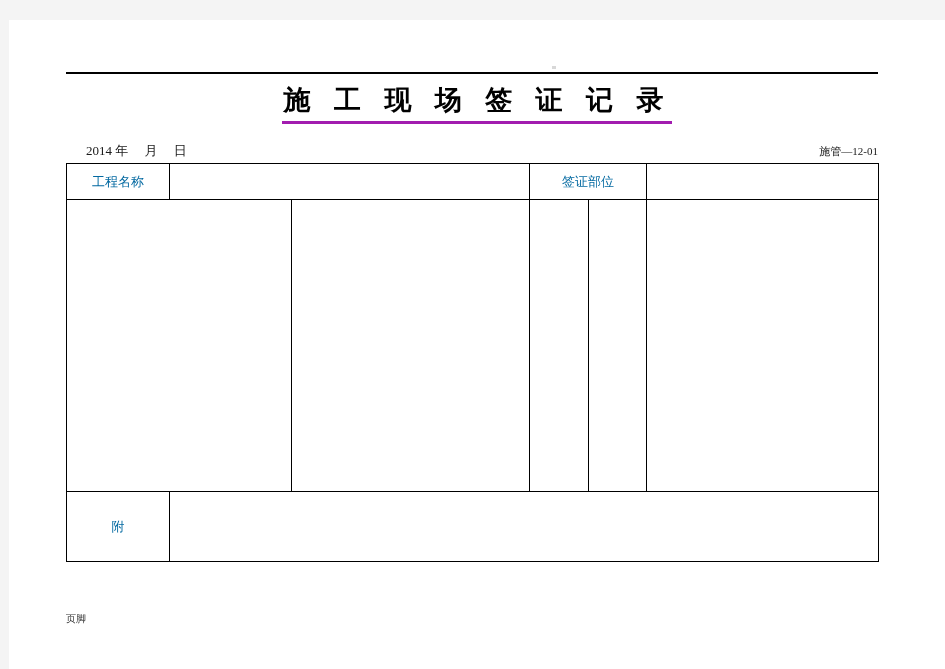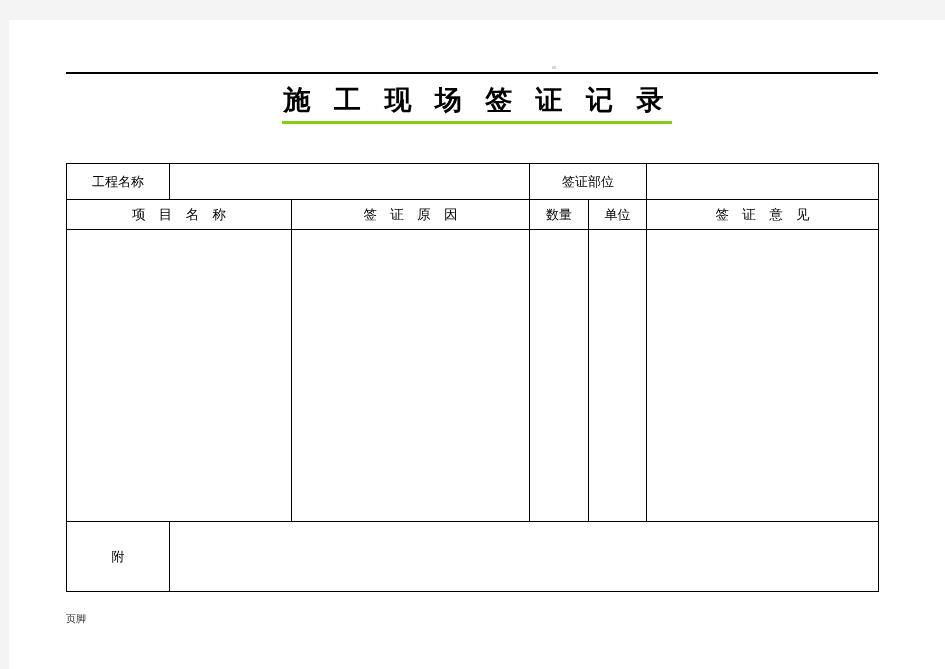--- a/index.html
+++ b/index.html
@@ -48,21 +48,21 @@
     width: 936px;
     text-align: center;
   }
   .title-text {
     display: inline-block;
     font-family: "DejaVu Serif", "Liberation Serif", serif;
     font-size: 27px;
     font-weight: bold;
     letter-spacing: 7px;
     padding: 0 2px 3px 2px;
-    border-bottom: 3px solid #84cc16;
+    border-bottom: 3px solid #a21caf;
     color: #000000;
     white-space: nowrap;
   }
 
   
   .meta-row {
     position: absolute;
     left: 57px;
     top: 122px;
     width: 812px;
@@ -96,21 +96,21 @@
     border-collapse: collapse;
     width: 812px;
     table-layout: fixed;
   }
   table.form td {
     border: 1px solid #000000;
     padding: 0;
     vertical-align: middle;
     text-align: center;
     font-size: 13px;
-    color: #000000;
+    color: #0369a1;
   }
   .cell-label {
     font-size: 13px;
     white-space: pre;
   }
   .cell-spaced {
     font-size: 13.5px;
     letter-spacing: 5px;
     white-space: pre;
     padding-left: 5px;
@@ -143,20 +143,24 @@
 
 <div class="page">
 
   <div class="header-rule"></div>
   <div class="header-mark"></div>
 
   <div class="title">
     <span class="title-text">施 工 现 场 签 证 记 录</span>
   </div>
 
+  <div class="meta-row">
+    <span class="meta-date">2014 年     月     日</span>
+    <span class="meta-code">施管—12-01</span>
+  </div>
 
   <div class="table-wrap">
     <table class="form">
       <colgroup>
         <col style="width:103px">
         <col style="width:122px">
         <col style="width:238px">
         <col style="width:59px">
         <col style="width:58px">
         <col style="width:232px">
@@ -171,37 +175,20 @@
           <span class="cell-label"></span>
         </td>
         <td colspan="2">
           <span class="cell-label">签证部位</span>
         </td>
         <td class="blank-cell">
           <span class="cell-label"></span>
         </td>
       </tr>
 
-      <tr class="r-head2">
-        <td colspan="2">
-          <span class="cell-spaced">项 目 名 称</span>
-        </td>
-        <td>
-          <span class="cell-spaced">签 证 原 因</span>
-        </td>
-        <td>
-          <span class="cell-label">数量</span>
-        </td>
-        <td>
-          <span class="cell-label">单位</span>
-        </td>
-        <td>
-          <span class="cell-spaced">签 证 意 见</span>
-        </td>
-      </tr>
 
       <tr class="r-body">
         <td colspan="2" class="body-cell">
           <span class="cell-label"></span>
         </td>
         <td class="body-cell">
           <span class="cell-label"></span>
         </td>
         <td class="body-cell">
           <span class="cell-label"></span>

